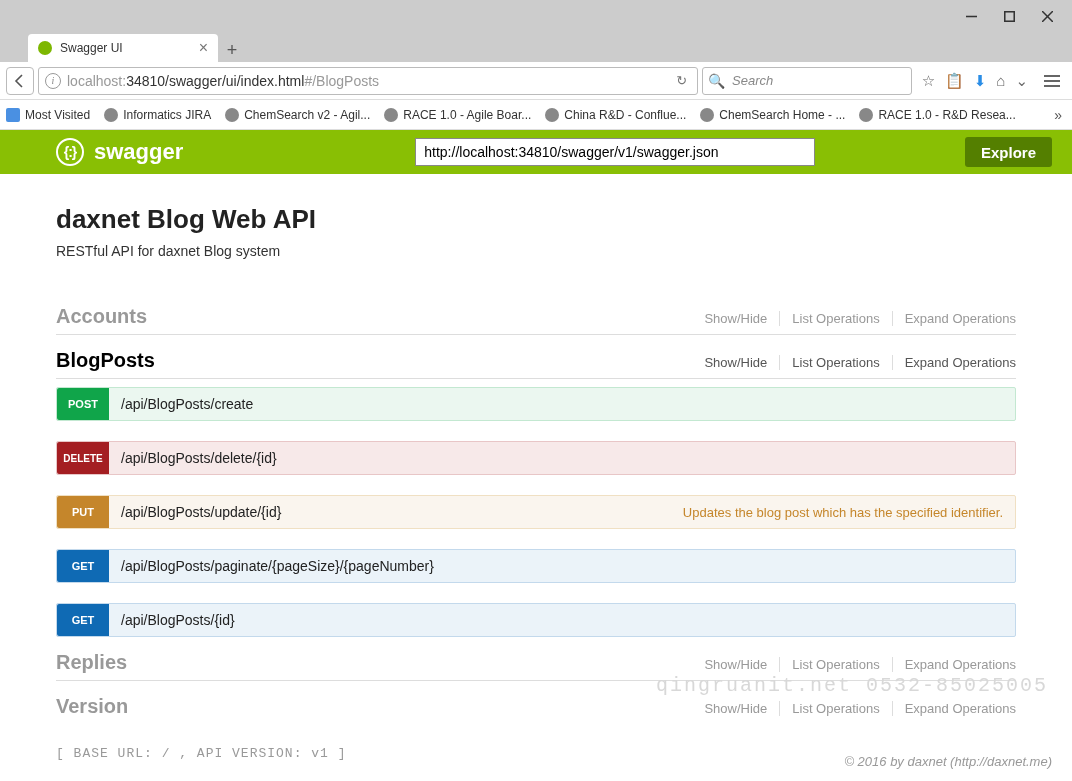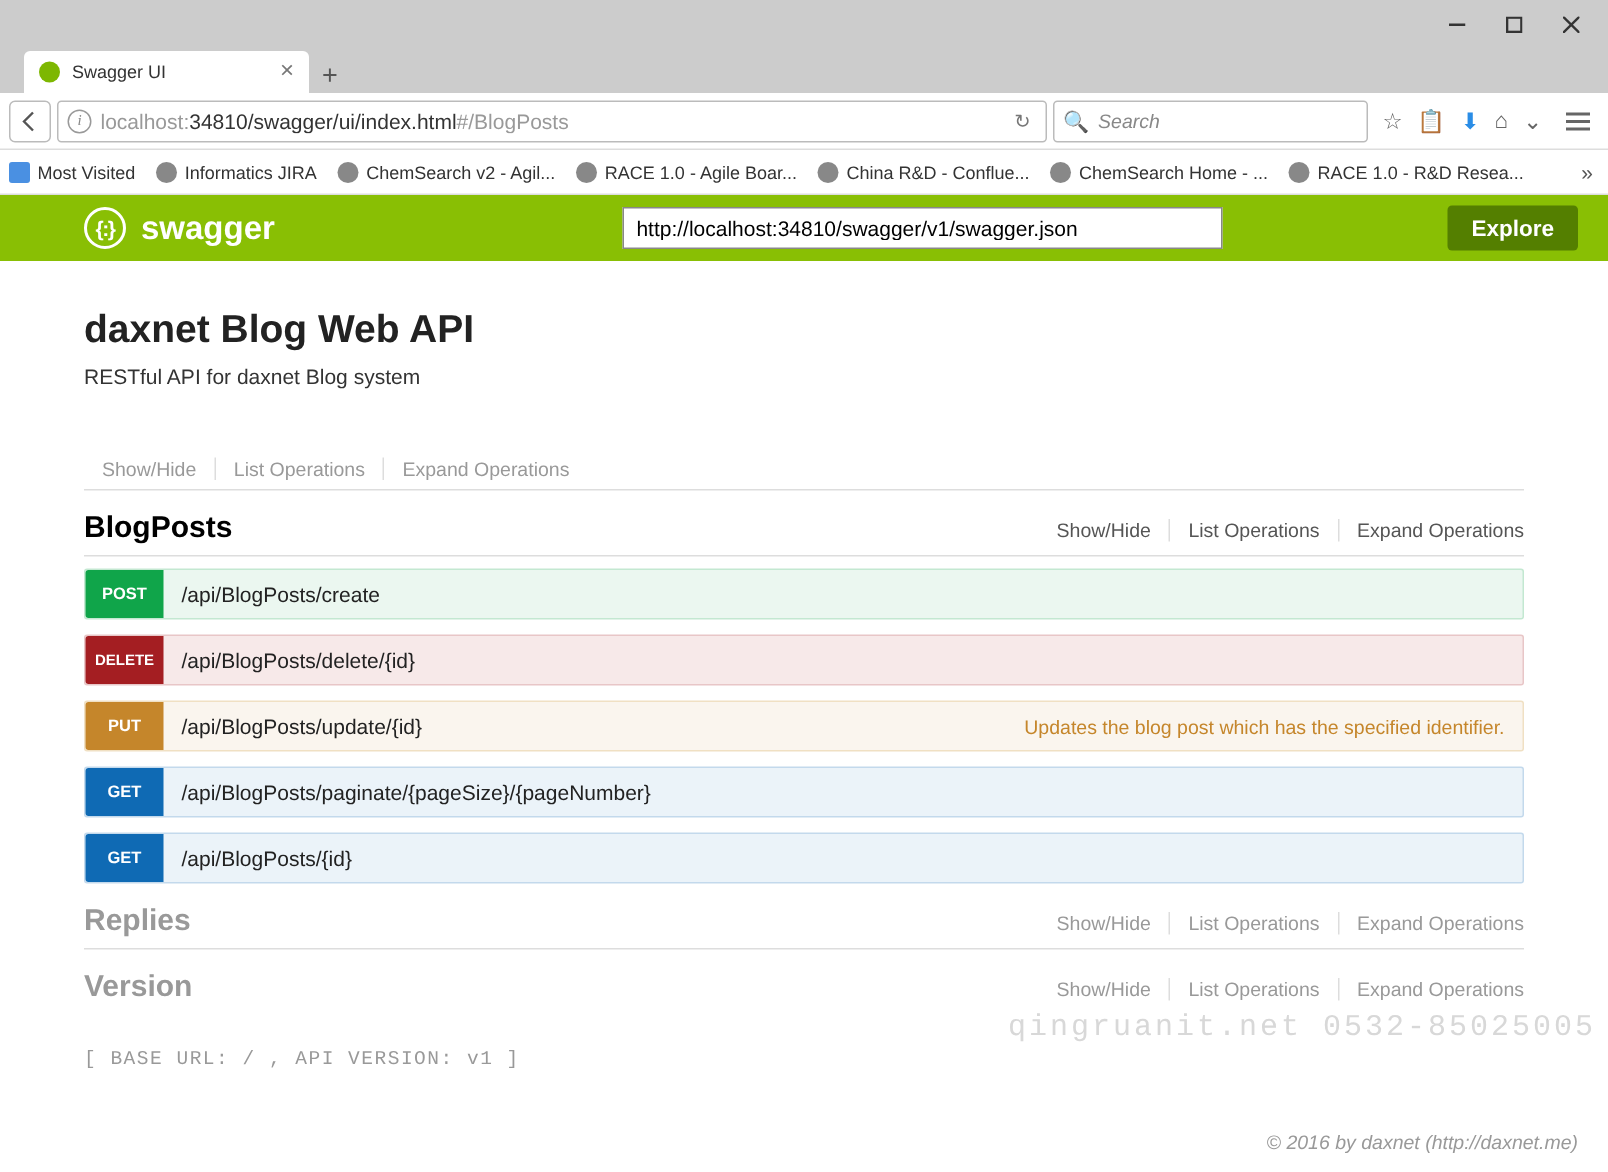--- a/index.html
+++ b/index.html
@@ -3,21 +3,21 @@
 <meta charset="utf-8">
 <style>
 * { margin: 0; padding: 0; box-sizing: border-box; }
 body { font-family: Arial, sans-serif; font-size: 13px; background: #fff; width: 1072px; height: 781px; overflow: hidden; position: relative; }
 
 
 .titlebar { height: 32px; background: #ccc; display: flex; align-items: center; justify-content: flex-end; padding: 0 6px; }
 .titlebar .winbtn { width: 38px; height: 28px; display: flex; align-items: center; justify-content: center; color: #333; }
 .titlebar .winbtn svg { width: 11px; height: 11px; }
 
-.tabbar { height: 30px; background: #ccc; display: flex; align-items: flex-end; padding-left: 16px; }
+.tabbar { height: 30px; background: #ccc; display: flex; align-items: flex-end; padding-left: 28px; }
 .tab { background: #fff; border-top-left-radius: 4px; border-top-right-radius: 4px; height: 28px; padding: 0 10px; display: flex; align-items: center; gap: 8px; min-width: 190px; position: relative; }
 .tab .fav { width: 14px; height: 14px; border-radius: 50%; background: #7db701; display: inline-block; }
 .tab .title { flex: 1; color: #333; font-size: 12px; }
 .tab .close { color: #777; font-size: 16px; line-height: 1; }
 .newtab { width: 28px; height: 24px; display: flex; align-items: center; justify-content: center; color: #555; font-size: 18px; }
 
 .navbar { height: 38px; background: #fff; border-bottom: 1px solid #ddd; display: flex; align-items: center; padding: 0 6px; gap: 4px; }
 .navbtn { width: 28px; height: 28px; display: flex; align-items: center; justify-content: center; color: #666; border: 1px solid transparent; border-radius: 3px; }
 .navbtn.back { border: 1px solid #bbb; border-radius: 4px; }
 .urlbar { flex: 1; display: flex; align-items: center; height: 28px; border: 1px solid #bbb; border-radius: 3px; padding: 0 6px; gap: 6px; }
@@ -57,40 +57,40 @@
 .section { margin-bottom: 14px; }
 .section-head { display: flex; align-items: baseline; border-bottom: 1px solid #ddd; padding-bottom: 6px; margin-bottom: 8px; }
 .section-head .name { font-size: 20px; font-weight: bold; flex: 1; }
 .section-head.muted .name { color: #999; }
 .section-head .ops { display: flex; gap: 0; font-size: 13px; }
 .section-head .ops a { color: #999; padding: 0 12px; border-right: 1px solid #ddd; }
 .section-head .ops a:last-child { border-right: none; padding-right: 0; }
 .section-head.active .ops a { color: #555; }
 .section-head.active .name { color: #000; }
 
-.endpoints { display: flex; flex-direction: column; gap: 10px; }
+.endpoints { display: flex; flex-direction: column; gap: 20px; }
 .ep { display: flex; align-items: center; height: 34px; border: 1px solid; border-radius: 2px; padding-right: 12px; }
 .ep .method { width: 52px; height: 100%; display: flex; align-items: center; justify-content: center; color: #fff; font-size: 11px; font-weight: bold; border-radius: 2px 0 0 2px; }
 .ep .path { padding-left: 12px; font-size: 14px; color: #222; flex: 1; }
 .ep .summary { font-size: 13px; }
 
 .ep.post { background: #ebf7f0; border-color: #c3e8d1; }
 .ep.post .method { background: #10a54a; }
 .ep.delete { background: #f7e9e9; border-color: #e8c6c7; }
 .ep.delete .method { background: #a41e22; font-size: 10px; }
 .ep.put { background: #faf5ee; border-color: #f0e0c3; }
 .ep.put .method { background: #c5862b; }
 .ep.put .summary { color: #c5862b; padding-left: 14px; }
 .ep.get { background: #ebf3f9; border-color: #c3d9ec; }
 .ep.get .method { background: #0f6ab4; }
 
 .baseinfo { margin-top: 22px; color: #999; font-size: 13px; font-family: "Courier New", monospace; letter-spacing: 1px; }
 .baseinfo .k { text-transform: uppercase; }
 
-.watermark { position: absolute; right: 8px; bottom: 84px; color: #d8d8d8; font-size: 20px; font-family: "Courier New", monospace; letter-spacing: 2px; pointer-events: none; }
+.watermark { position: absolute; right: 24px; bottom: 84px; color: #d8d8d8; font-size: 20px; font-family: "Courier New", monospace; letter-spacing: 2px; pointer-events: none; }
 .footer { position: absolute; right: 20px; bottom: 12px; color: #999; font-size: 13px; font-style: italic; }
 </style>
 </head>
 <body>
 
 <div class="titlebar">
   <div class="winbtn">
       <svg viewBox="0 0 10 10">
         <line x1="0" y1="5" x2="10" y2="5" stroke="#333" stroke-width="1.4"></line>
       </svg>
@@ -188,20 +188,21 @@
   </div>
   <button class="explore-btn">Explore</button>
 </div>
 
 <div class="content">
   <h1 class="api-title">daxnet Blog Web API</h1>
   <p class="api-desc">RESTful API for daxnet Blog system</p>
 
   <div class="section">
     <div class="section-head muted">
+      <div class="name">Accounts</div>
       <div class="ops">
         <a>Show/Hide</a>
         <a>List Operations</a>
         <a>Expand Operations</a>
       </div>
     </div>
   </div>
 
   <div class="section">
     <div class="section-head active">

